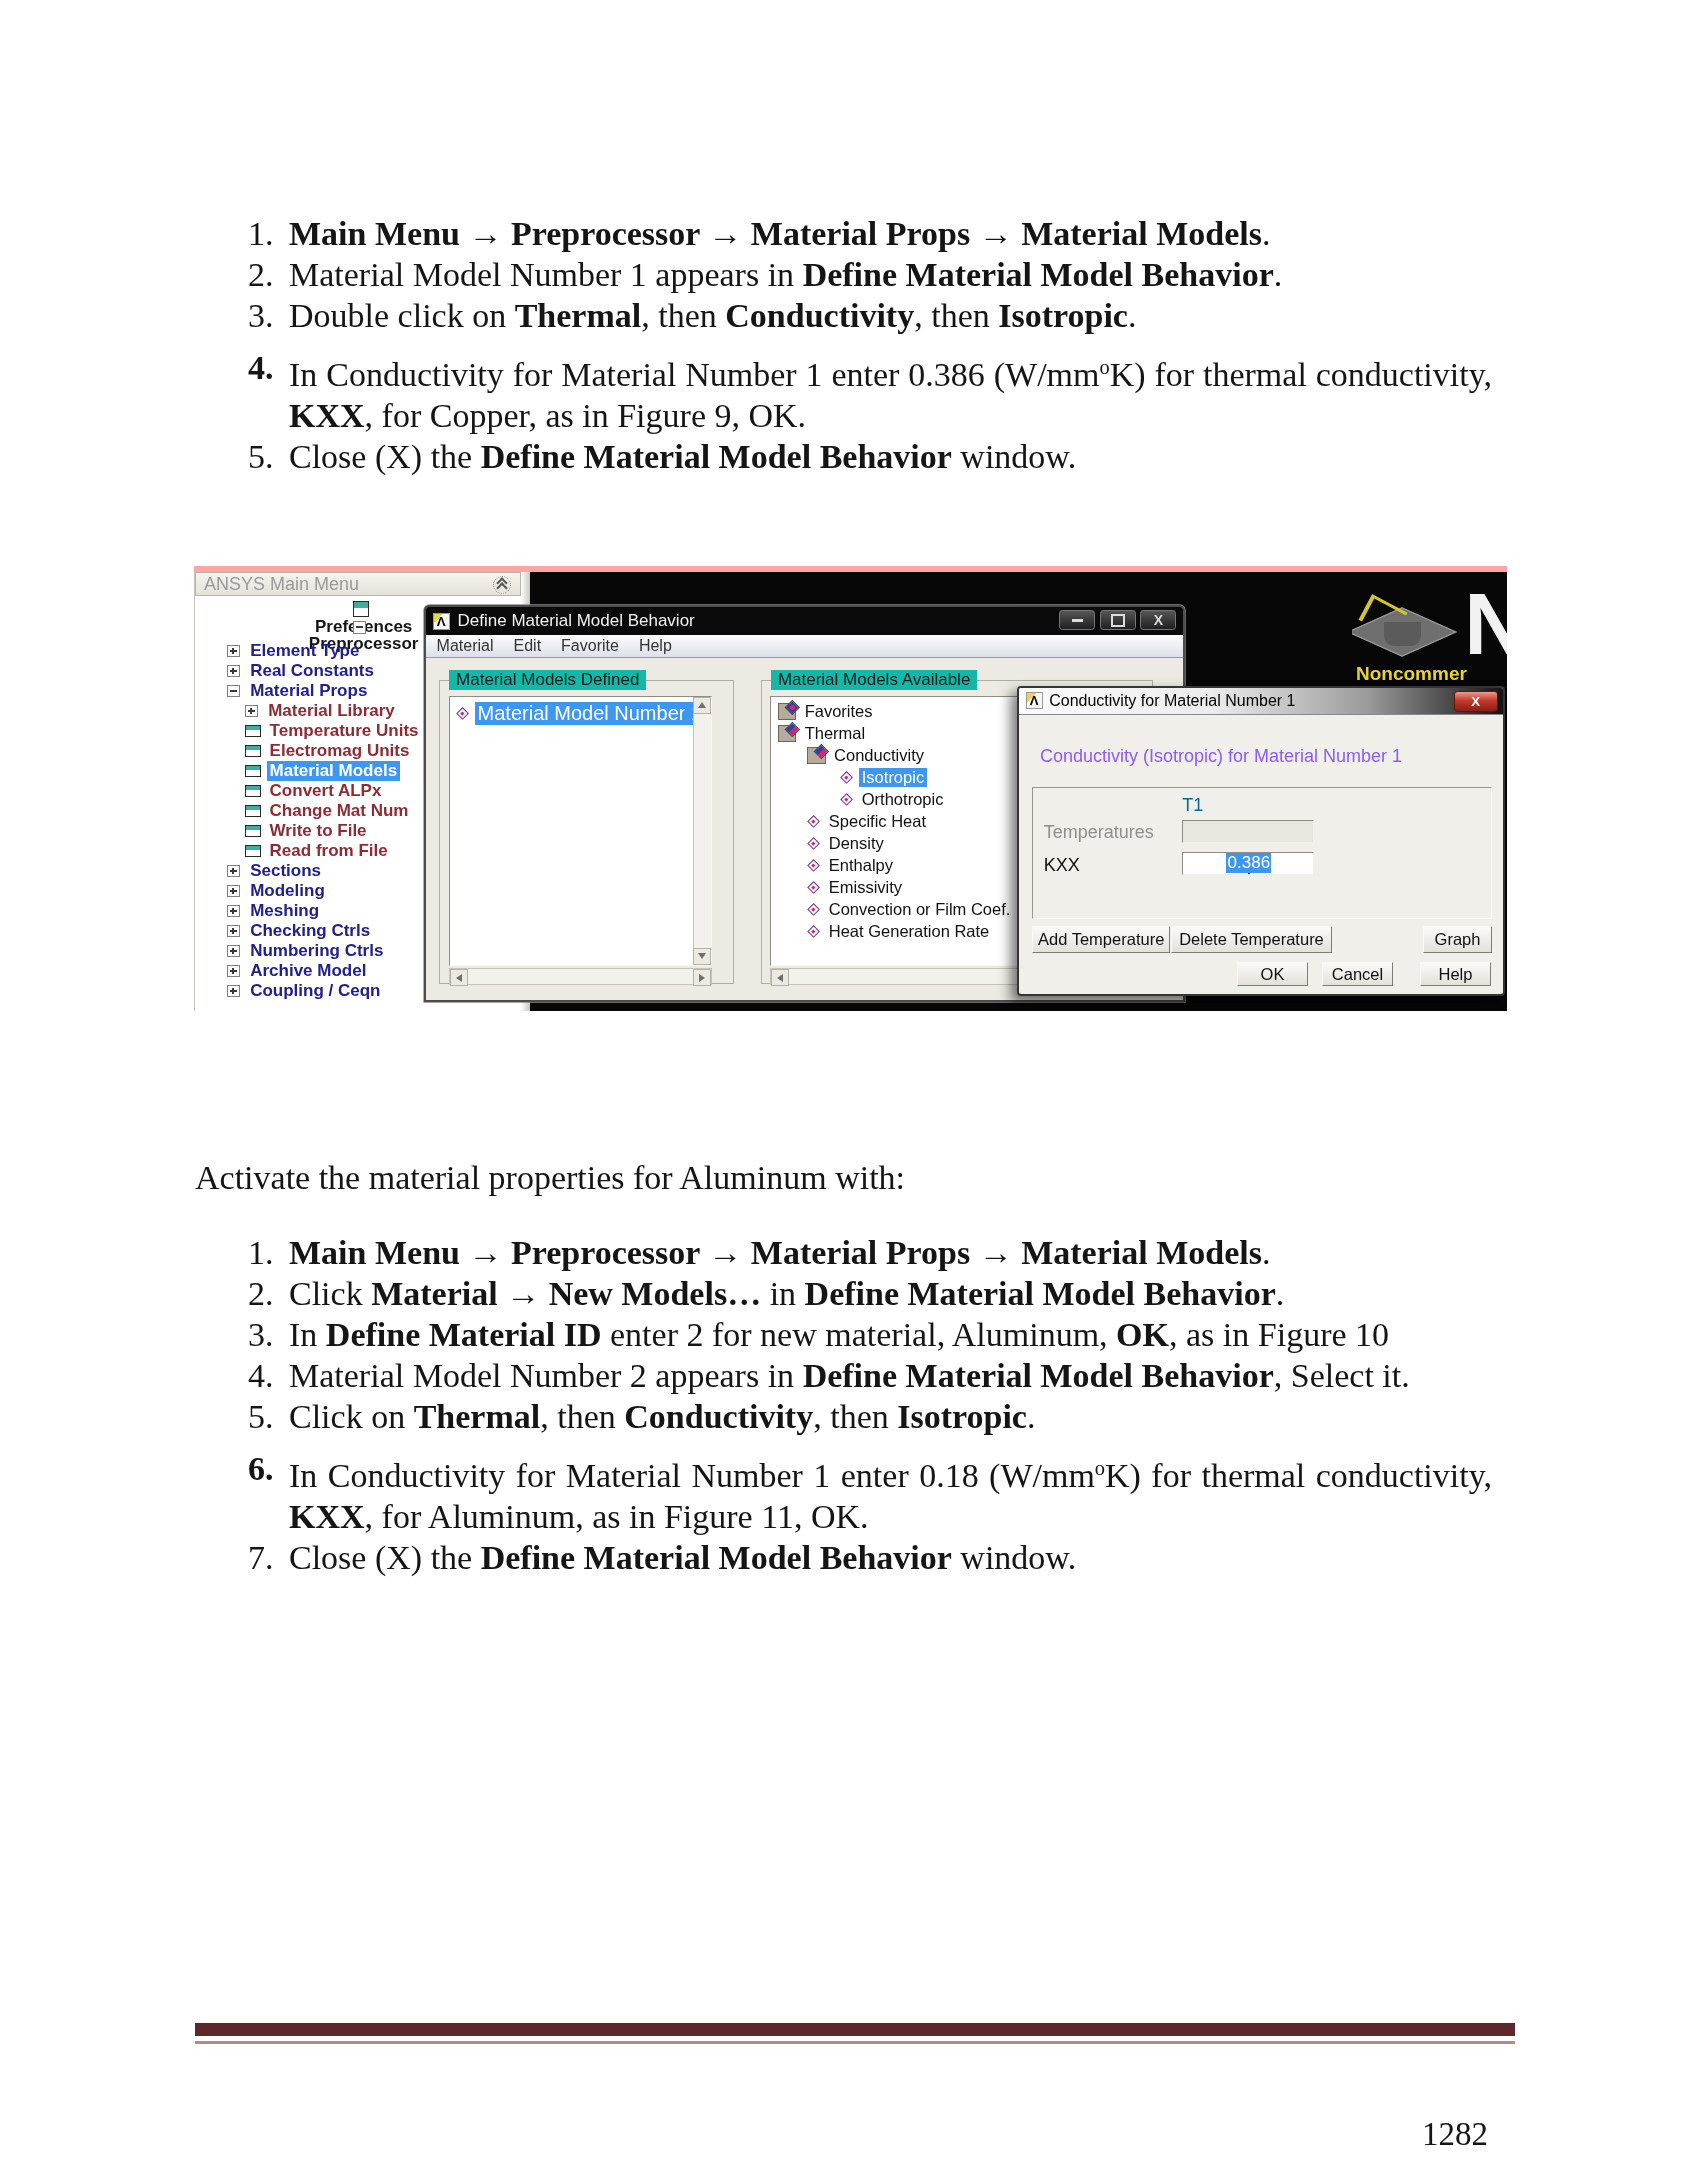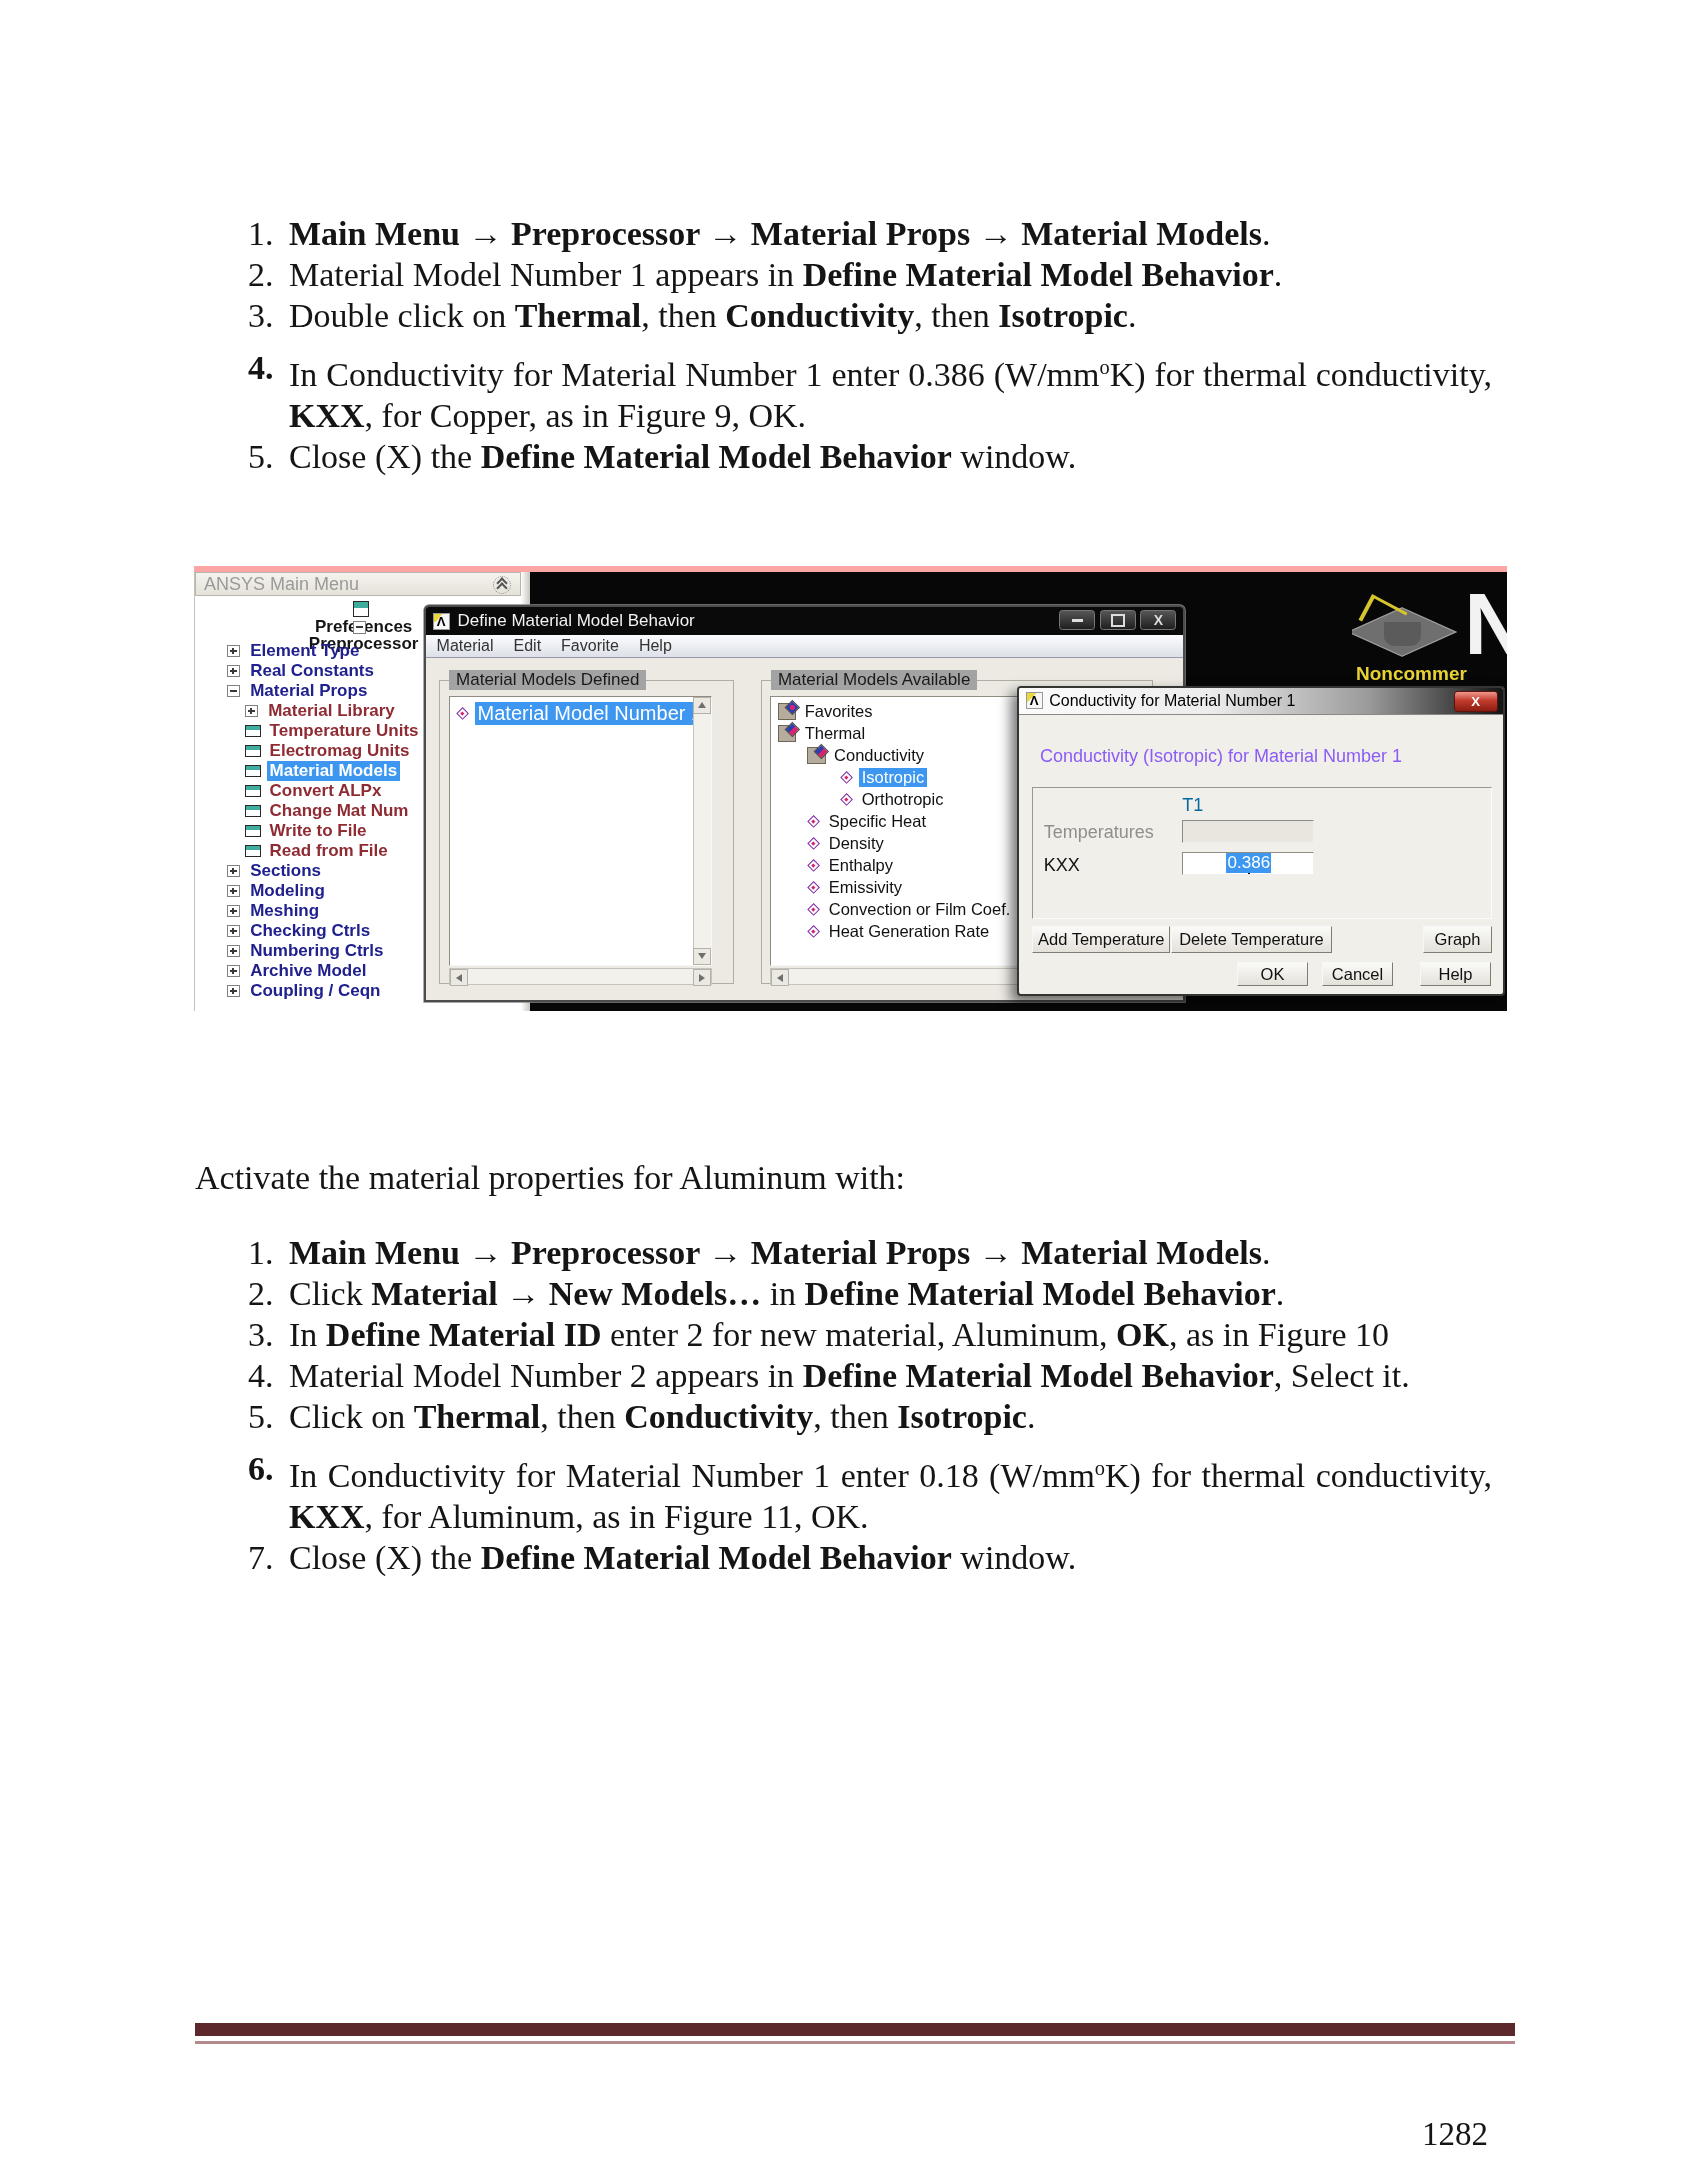--- a/index.html
+++ b/index.html
@@ -80,21 +80,21 @@
   .wbtn{width:36px;height:20px;background:linear-gradient(#565656,#1f1f1f);border:0.7px solid #777;border-radius:3.3px;
         display:flex;align-items:center;justify-content:center;}
   .wbtn-min::before{content:"";width:10.6px;height:2.6px;background:#ddd;}
   .wbtn-max::before{content:"";width:10px;height:8.6px;border:2px solid #ddd;}
   .wbtn-close::before{content:"X";color:#ddd;font-weight:bold;font-size:14px;}
   .win-menubar{position:absolute;left:0;right:0;top:28px;height:22.5px;background:linear-gradient(#fbfcfe,#dde0e8);
                border-bottom:1.3px solid #99a;display:flex;align-items:center;gap:20px;padding-left:10.6px;font-size:16px;color:#333;}
   .groupbox{position:absolute;border:1.3px solid #b0ada5;}
   .g1{left:13.2px;top:73px;width:295px;height:304px;}
   .g2{left:335px;top:73px;width:392px;height:304px;}
-  .gb-label{position:absolute;top:-11.2px;left:9.3px;background:#a3a3a3;padding:0 6.6px;font-size:17px;color:#1a1a1a;white-space:nowrap;}
+  .gb-label{position:absolute;top:-11.2px;left:9.3px;background:#14b8a6;padding:0 6.6px;font-size:17px;color:#1a1a1a;white-space:nowrap;}
   .listbox{position:absolute;left:9.3px;top:14.6px;width:263px;height:270px;background:#fff;
            border:1.3px solid;border-color:#8f8c84 #f8f8f6 #f8f8f6 #8f8c84;}
   .defined-item{display:flex;align-items:center;height:22.5px;margin:5.3px 0 0 5.3px;font-size:20px;white-space:nowrap;}
   .vscroll{position:absolute;right:0;top:0;bottom:0;width:18.5px;background:#f3f1eb;border-left:0.7px solid #c6c3bb;}
   .sbtn{position:absolute;width:18px;height:17px;background:#ece9e2;border:0.7px solid #b4b1a9;
         display:flex;align-items:center;justify-content:center;}
   .sbtn.up{top:0;right:0;}
   .sbtn.down{bottom:0;right:0;}
   .sbtn.left{left:0;top:0;}
   .sbtn.right{right:0;top:0;}

